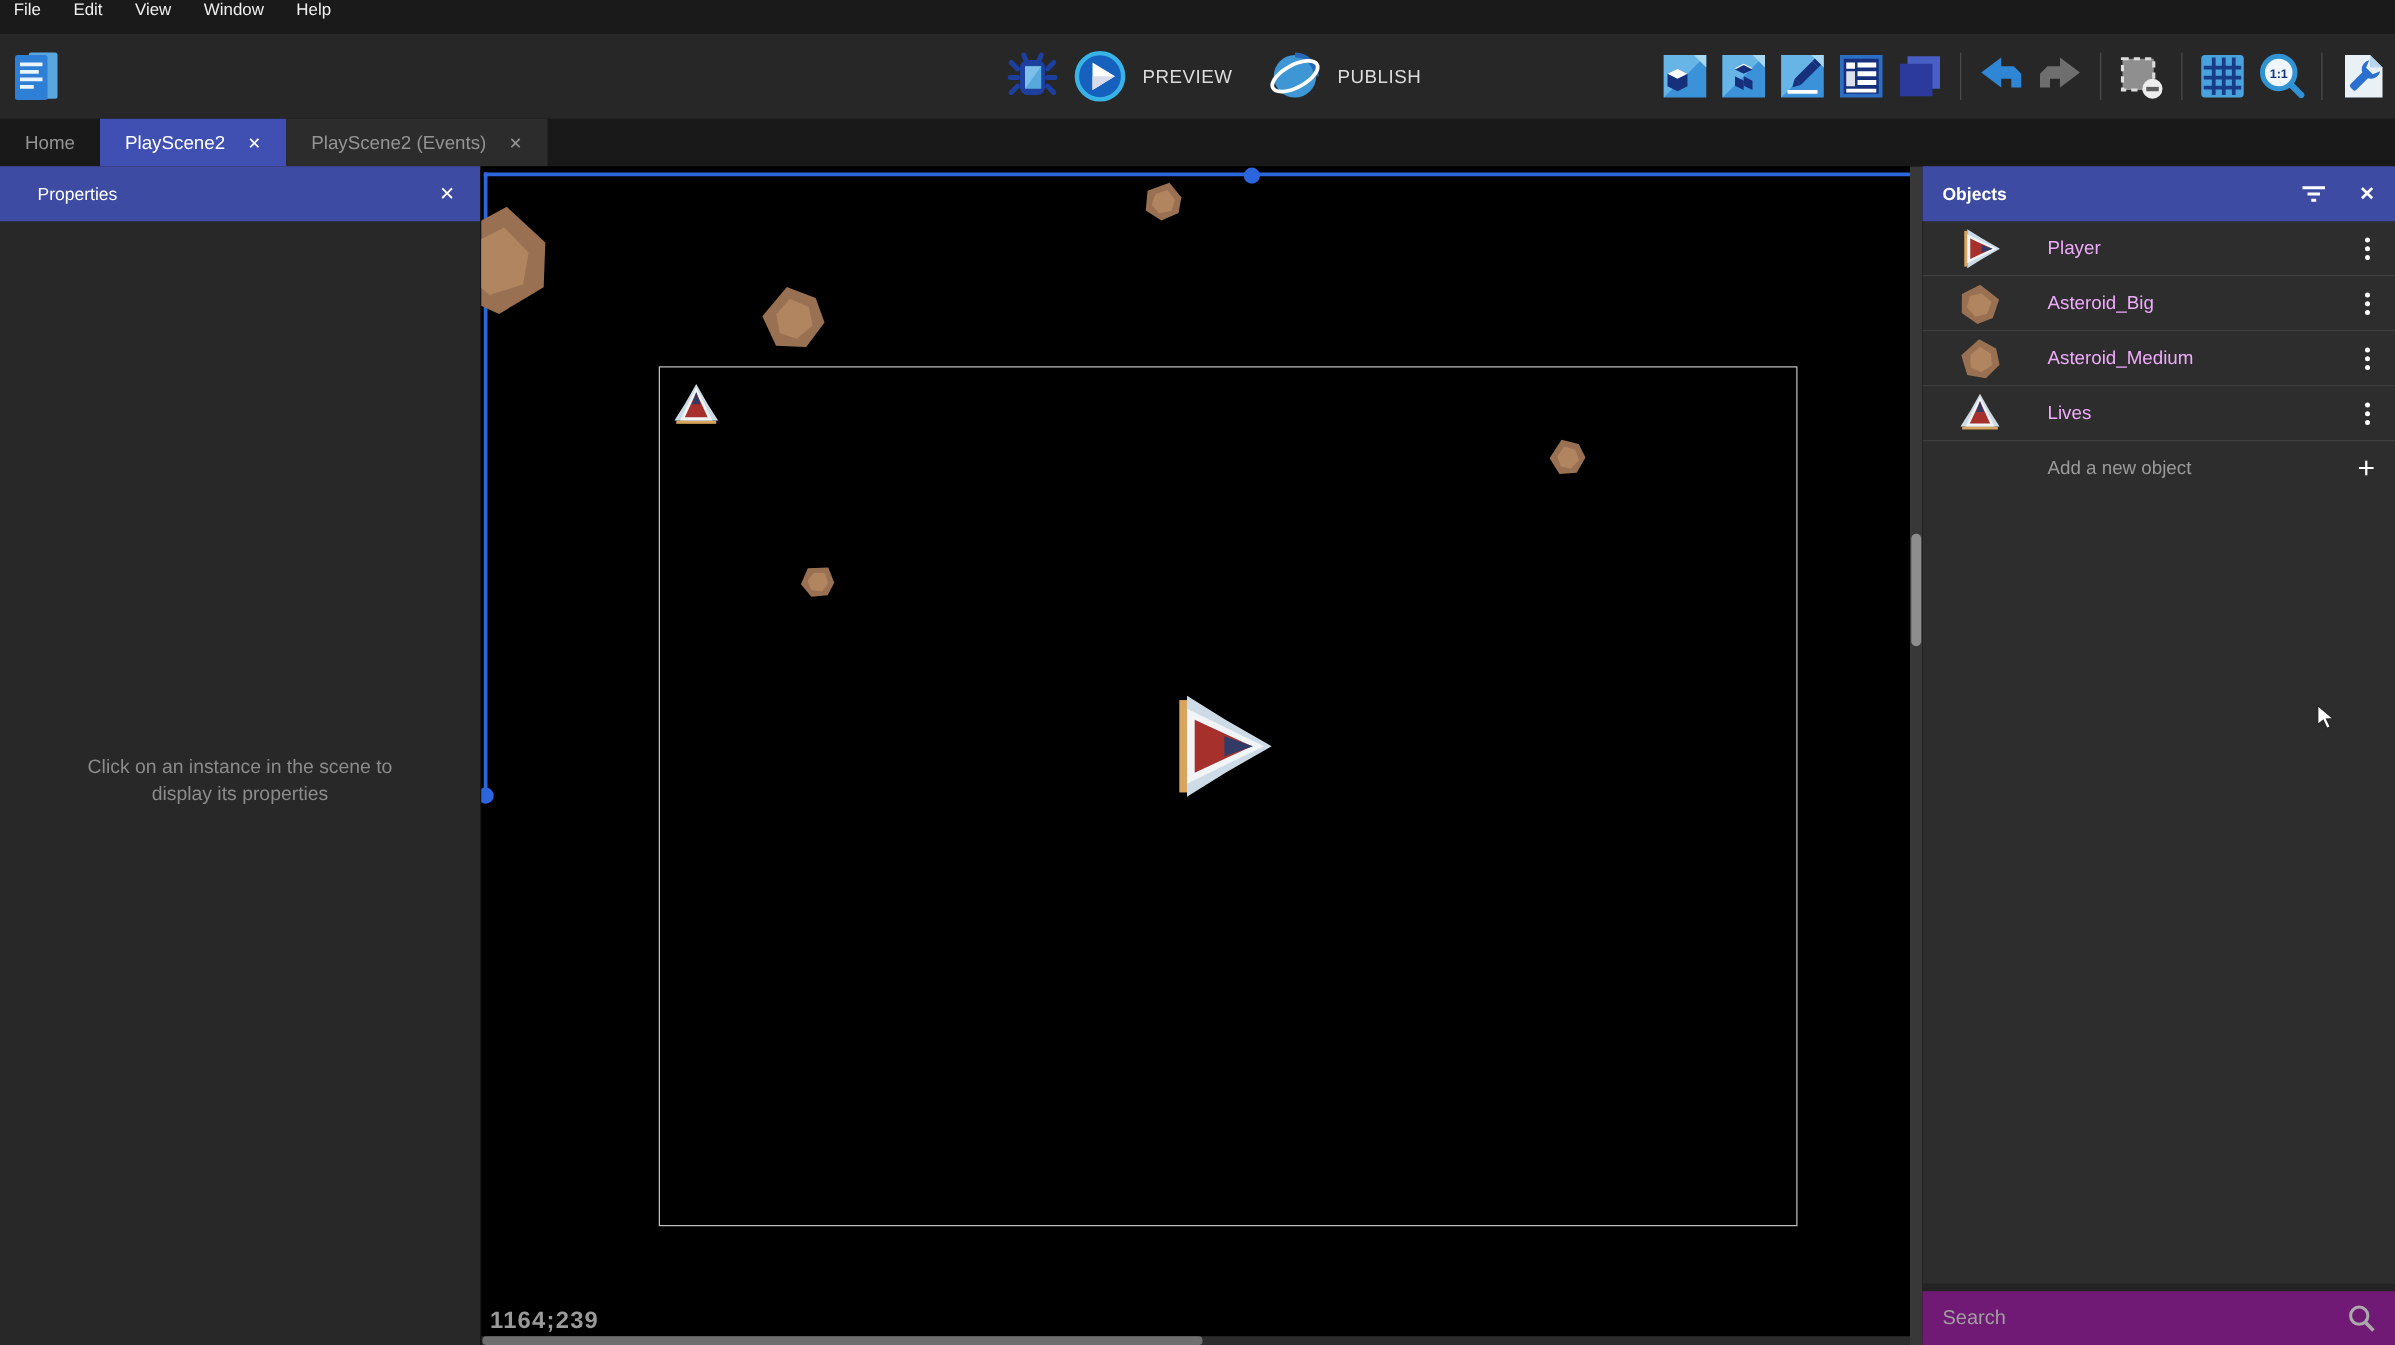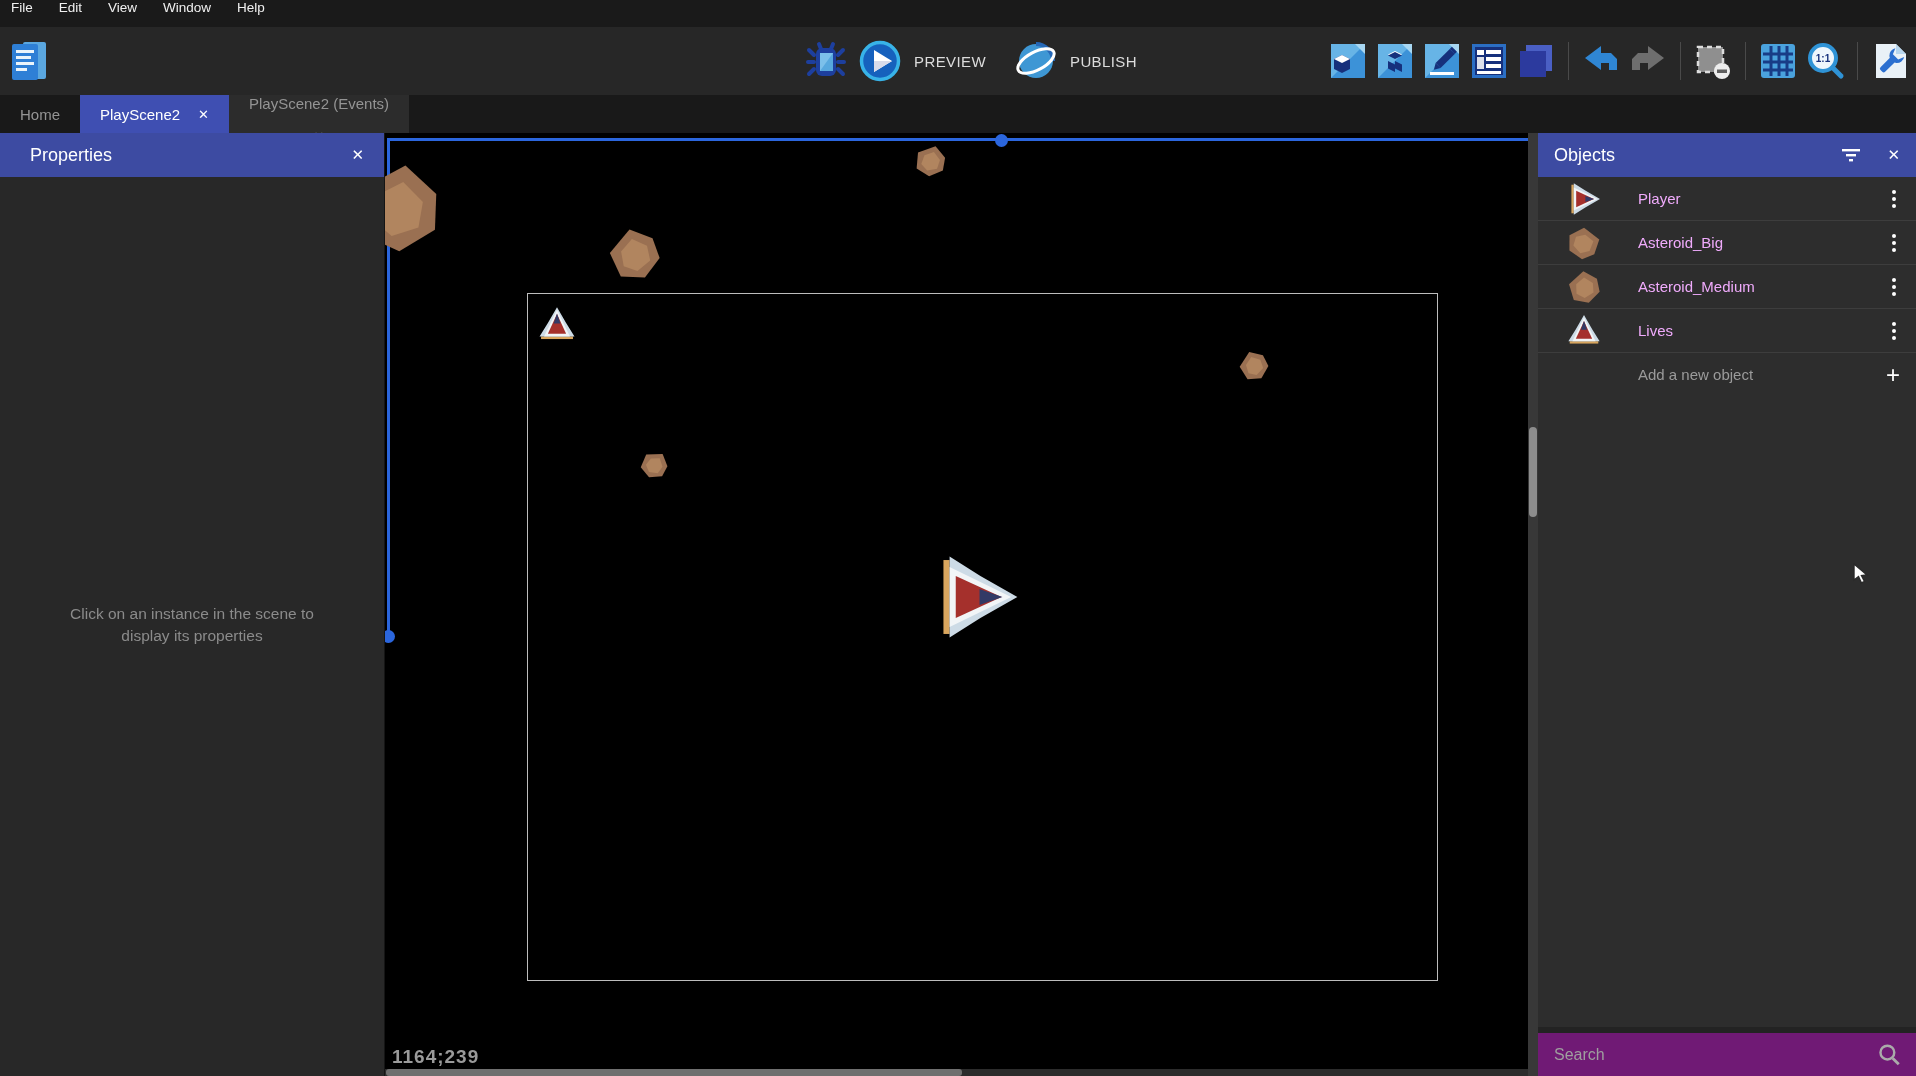--- a/index.html
+++ b/index.html
@@ -16,25 +16,25 @@
   .toolbar-center{position:absolute;left:806px;top:0;height:68px;display:flex;align-items:center;gap:12px;}
   .tb-label{font-size:15px;color:#dcdcdc;letter-spacing:.4px;margin-right:16px;}
   .toolbar-right{position:absolute;right:6px;top:0;height:68px;display:flex;align-items:center;gap:7px;}
   .tb-icon{width:40px;height:40px;display:block;}
   .tb-icon.big{width:44px;height:44px;}
   .tb-sep{width:1px;height:38px;background:#4a4a4a;margin:0 5px;}
   
   .tabbar{position:absolute;left:0;top:95px;width:100%;height:38px;background:#191919;display:flex;align-items:stretch;}
   .tab{display:flex;align-items:center;gap:18px;padding:0 20px;font-size:15px;color:#949494;white-space:nowrap;text-align:right;}
   .tab.active{background:#3f4fb2;color:#ffffff;}
-  .tab.inactive-doc{background:#2c2c2c;flex-direction:column;}
+  .tab.inactive-doc{background:#2c2c2c;}
   .tab-close{font-size:13px;line-height:1;}
   
   .panel-header{height:44px;background:#3d4ba2;display:flex;align-items:center;padding:0 16px;box-sizing:border-box;}
-  .panel-title{font-size:18px;color:#ffffff;}
+  .panel-title{font-size:14px;color:#ffffff;}
   .panel-close{margin-left:auto;font-size:15px;color:#ffffff;cursor:pointer;}
   
   .props{position:absolute;left:0;top:133px;width:385px;height:943px;background:#282828;box-sizing:border-box;border-right:1px solid #151515;}
   .props .panel-header{padding-left:30px;padding-right:20px;}
   .props-empty{position:absolute;left:0;top:470px;width:100%;text-align:center;color:#8b8b8b;
                font-size:15.5px;line-height:22px;}
   
   .scene{position:absolute;left:385px;top:133px;width:1153px;height:943px;background:#000;overflow:hidden;}
   .game-border{position:absolute;left:142px;top:160px;width:911px;height:688px;border:1px solid #bdbdbd;box-sizing:border-box;}
   .sel-top{position:absolute;left:2px;top:5px;width:1141px;height:3px;background:#2b66dd;}
@@ -286,21 +286,21 @@
 
     <div class="hscroll">
         <div class="hthumb"></div>
       </div>
     <div class="vscroll">
         <div class="vthumb"></div>
       </div>
   </div>
 
   <div class="objects">
-    <div class="panel-header" style="">
+    <div class="panel-header" style="font-weight:bold;">
       <span class="panel-title">Objects</span>
       <span class="obj-header-icons">
         <svg width="20" height="16" viewBox="0 0 20 16">
           <rect x="1" y="2" width="18" height="2.4" fill="#ffffff"></rect>
           <rect x="5" y="7" width="10" height="2.4" fill="#ffffff"></rect>
           <rect x="8" y="12" width="4" height="2.4" fill="#ffffff"></rect>
         </svg>
         <span class="panel-close" style="margin-left:0">✕</span>
       </span>
     </div>

